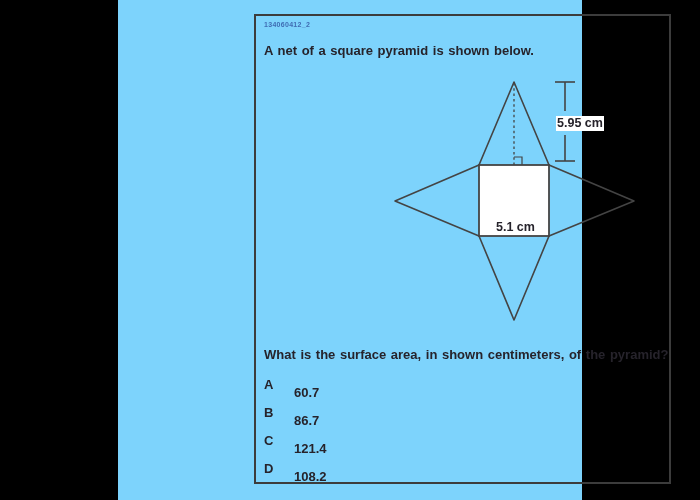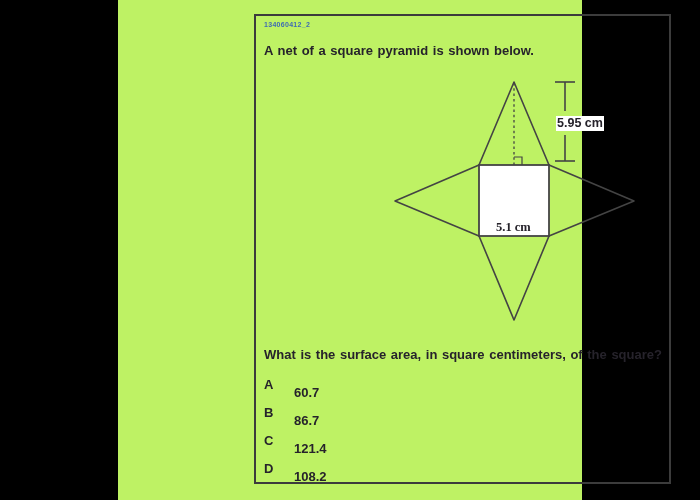--- a/index.html
+++ b/index.html
@@ -14,21 +14,21 @@
     height: 500px;
     background: #000000;
     overflow: hidden;
   }
   .page {
     position: absolute;
     left: 118px;
     top: 0;
     width: 464px;
     height: 500px;
-    background: #bef264;
+    background: #7dd3fc;
   }
   .border-box {
     position: absolute;
     left: 136px;
     top: 14px;
     width: 417px;
     height: 470px;
     border: 2px solid #3c3c3c;
     box-sizing: border-box;
   }
@@ -71,21 +71,21 @@
   .diagram-label {
     position: absolute;
     font-size: 12.5px;
     font-weight: 600;
     color: #26232b;
     white-space: nowrap;
     background: #ffffff;
     line-height: 15px;
   }
   .label-slant { left: 438px; top: 116px; padding: 0 1px; text-align: right; }
-  .label-base  { left: 378px; top: 220px; background: transparent; font-family: Liberation Serif, serif; }
+  .label-base  { left: 378px; top: 220px; background: transparent; }
   .choice-row {
     position: absolute;
     left: 146px;
     width: 260px;
     height: 16px;
   }
   .choice-letter {
     position: absolute;
     left: 0;
     top: 0;
@@ -136,21 +136,21 @@
         <path d="M 437 82 L 457 82"></path>
         <path d="M 447 82 L 447 111"></path>
         <path d="M 447 135 L 447 161"></path>
         <path d="M 437 161 L 457 161"></path>
       </g>
     </svg>
 
     <div class="diagram-label label-slant">5.95 cm</div>
     <div class="diagram-label label-base">5.1 cm</div>
 
-    <div class="question">What is the surface area, in square centimeters, of the square?</div>
+    <div class="question">What is the surface area, in shown centimeters, of the pyramid?</div>
 
     <div class="choice-row row-a">
       <span class="choice-letter">A</span>
       <span class="choice-value">60.7</span>
     </div>
     <div class="choice-row row-b">
       <span class="choice-letter">B</span>
       <span class="choice-value">86.7</span>
     </div>
     <div class="choice-row row-c">

